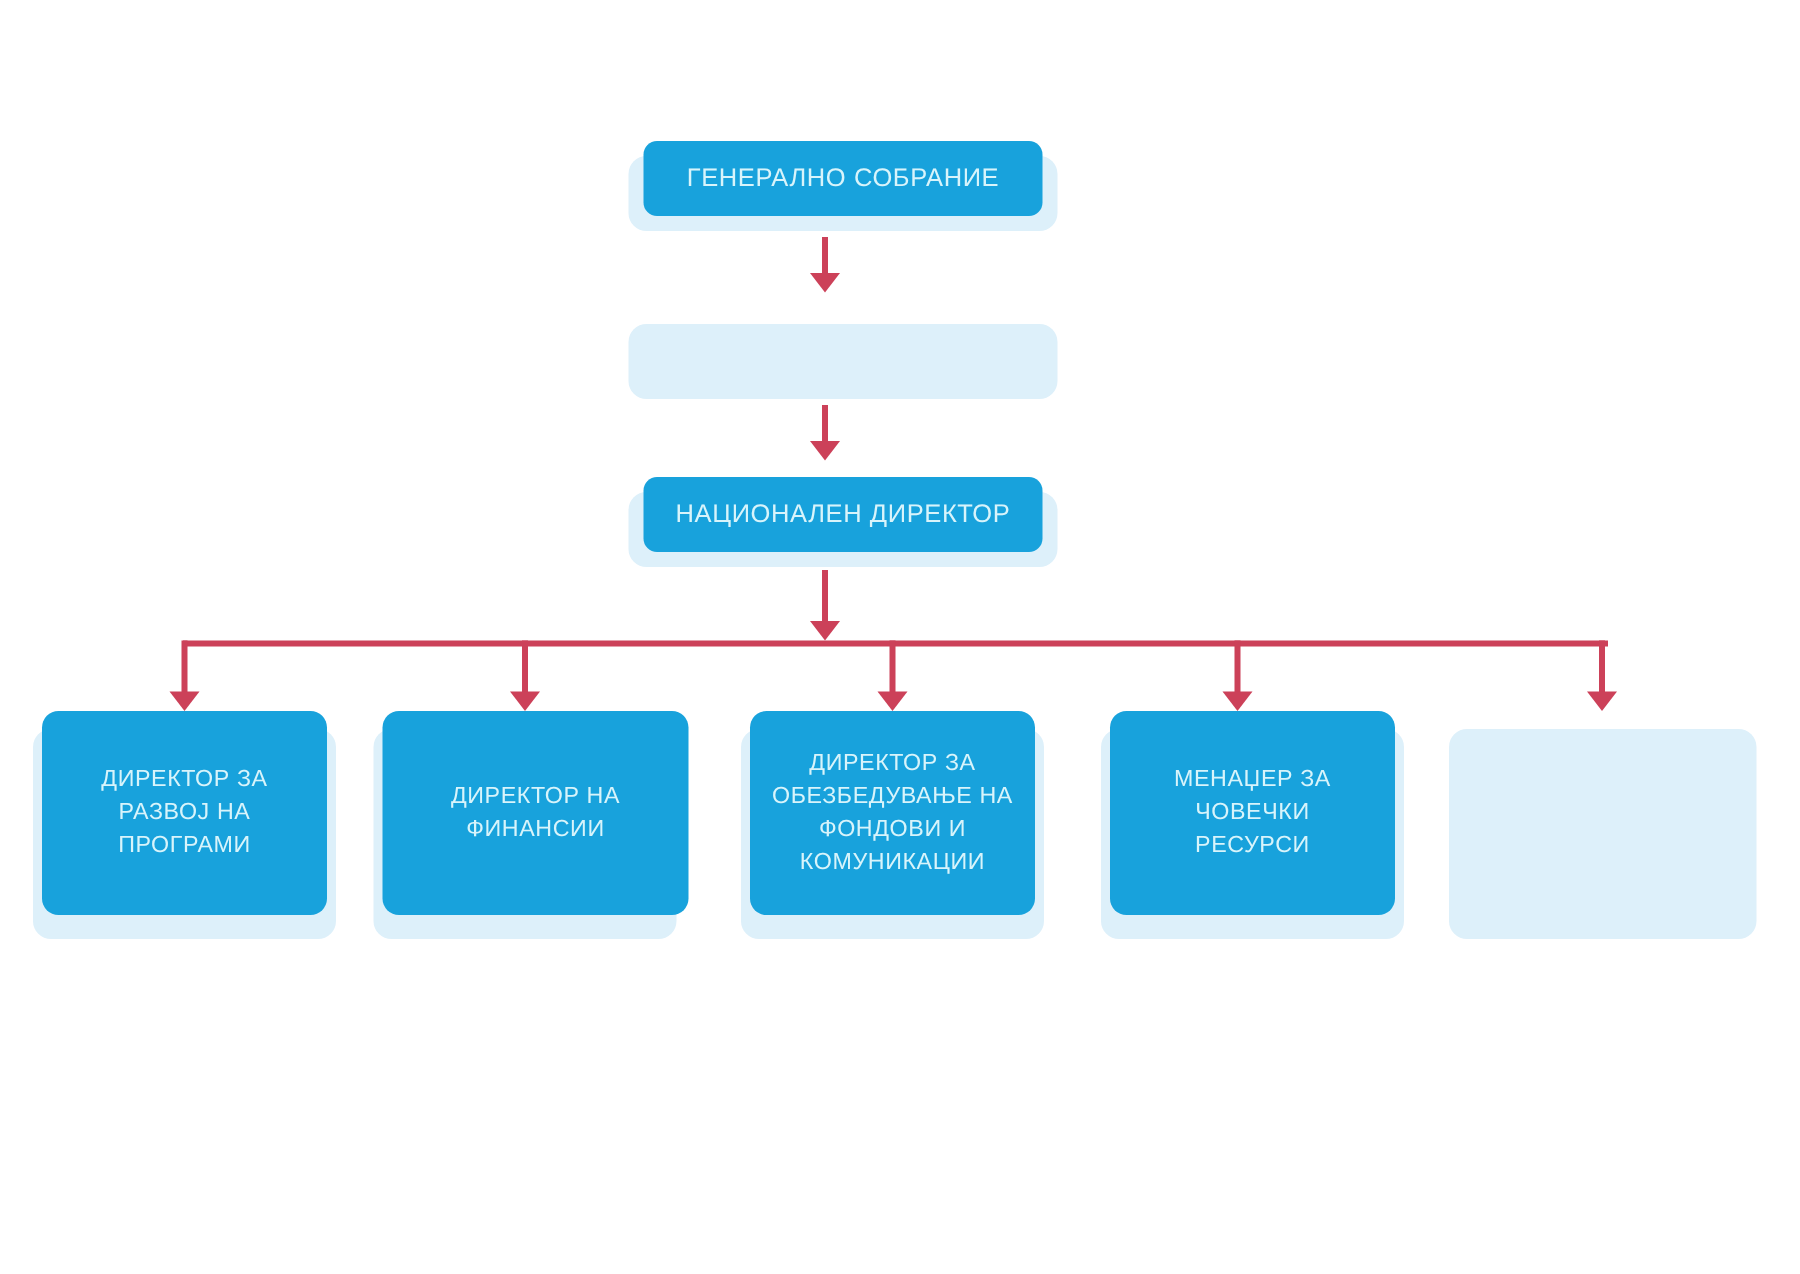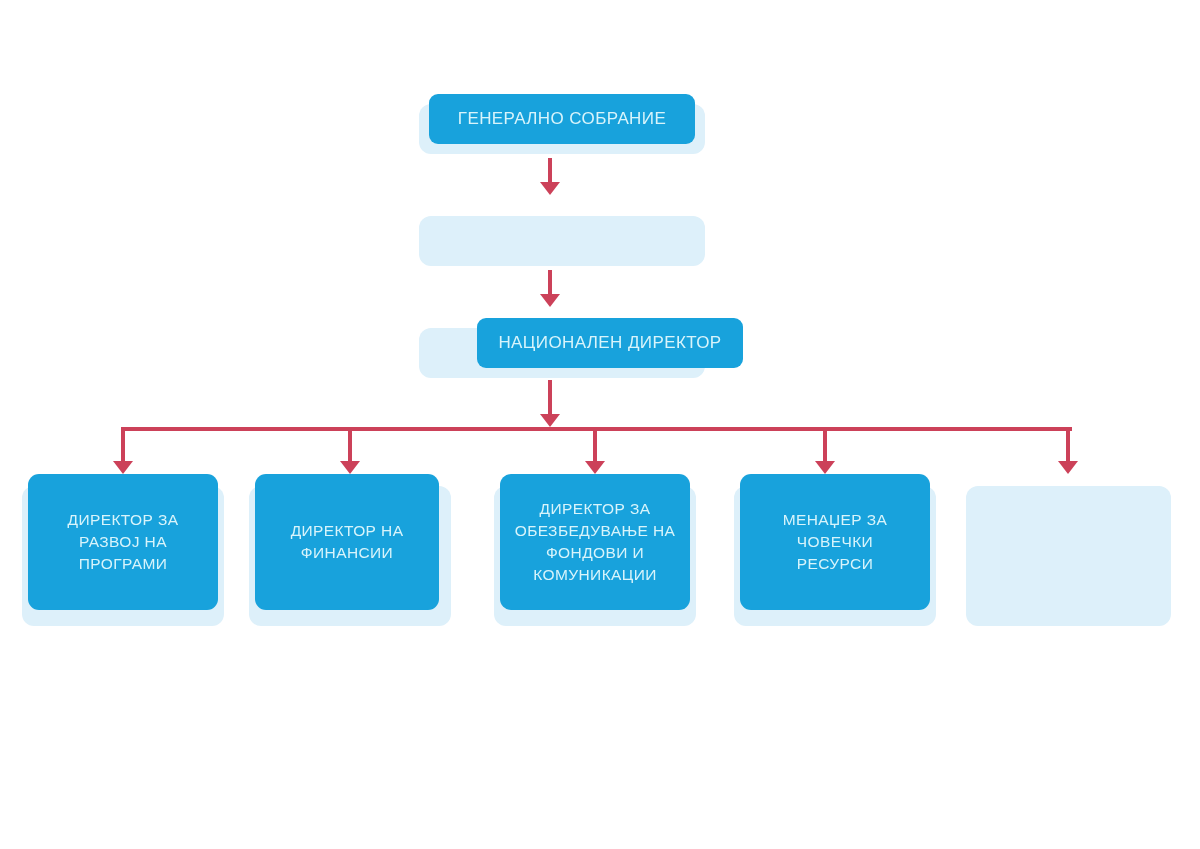--- a/index.html
+++ b/index.html
@@ -89,21 +89,21 @@
 
   <div class="conn v" style="left:548px; top:158px; height:26px;"></div>
   <div class="arrowhead" style="left:540px; top:182px;"></div>
 
   <div class="node-shadow" style="left:419px; top:216px; width:286px; height:50px;"></div>
 
   <div class="conn v" style="left:548px; top:270px; height:26px;"></div>
   <div class="arrowhead" style="left:540px; top:294px;"></div>
 
   <div class="node-shadow" style="left:419px; top:328px; width:286px; height:50px;"></div>
-  <div class="node top-node" style="left:429px; top:318px; width:266px; height:50px;margin-left:48px;">
+  <div class="node top-node" style="left:429px; top:318px; width:266px; height:50px;">
     <span class="label">НАЦИОНАЛЕН ДИРЕКТОР</span>
   </div>
 
   <div class="conn v" style="left:548px; top:380px; height:36px;"></div>
   <div class="arrowhead" style="left:540px; top:414px;"></div>
 
   <div class="conn h" style="left:122px; top:427px; width:950px;"></div>
 
   <div class="conn v" style="left:121px; top:427px; height:36px;"></div>
   <div class="arrowhead" style="left:113px; top:461px;"></div>
@@ -121,21 +121,21 @@
   <div class="arrowhead" style="left:1058px; top:461px;"></div>
 
   <div class="node-shadow" style="left:22px; top:486px; width:202px; height:140px;"></div>
   <div class="node leaf-node" style="left:28px; top:474px; width:190px; height:136px;">
     <span class="label">ДИРЕКТОР ЗА
 РАЗВОЈ НА
 ПРОГРАМИ</span>
   </div>
 
   <div class="node-shadow" style="left:249px; top:486px; width:202px; height:140px;"></div>
-  <div class="node leaf-node" style="left:255px; top:474px; width:184px; height:136px;">
+  <div class="node leaf-node" style="left:255px; top:474px; width:204px; height:136px;">
     <span class="label">ДИРЕКТОР НА
 ФИНАНСИИ</span>
   </div>
 
   <div class="node-shadow" style="left:494px; top:486px; width:202px; height:140px;"></div>
   <div class="node leaf-node" style="left:500px; top:474px; width:190px; height:136px;">
     <span class="label">ДИРЕКТОР ЗА
 ОБЕЗБЕДУВАЊЕ НА
 ФОНДОВИ И
 КОМУНИКАЦИИ</span>

